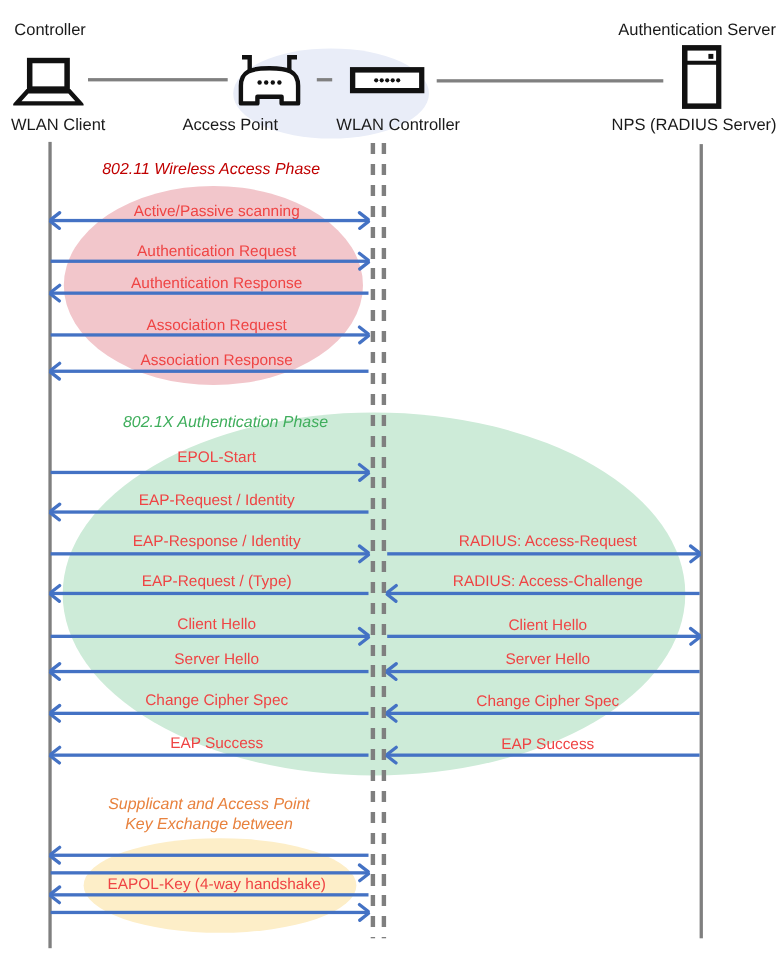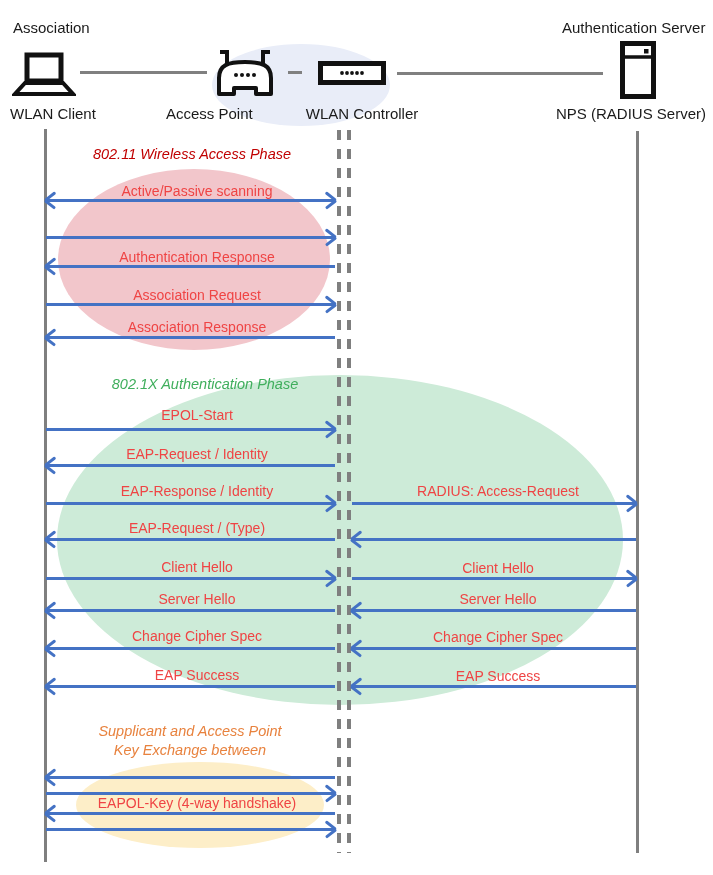--- a/index.html
+++ b/index.html
@@ -72,21 +72,21 @@
 </head>
 <body>
 
 <div class="canvas">
 
   <div class="ellipse el-blue"></div>
   <div class="ellipse el-pink"></div>
   <div class="ellipse el-green"></div>
   <div class="ellipse el-yellow"></div>
 
-  <div class="actor-title t-sup">Association</div>
+  <div class="actor-title t-sup">Controller</div>
   <div class="actor-title t-as">Authentication Server</div>
 
   <div class="connector c1"></div>
   <div class="connector c2"></div>
   <div class="connector c3"></div>
 
   <div class="icon ic-laptop">
     <svg width="64" height="46" viewBox="0 0 64 46">
       <rect x="15" y="3" width="34" height="26" fill="#fff" stroke="#111" stroke-width="5"></rect>
       <polygon points="3,42 61,42 51,31 13,31" fill="#fff" stroke="#111" stroke-width="4"></polygon>
@@ -137,20 +137,21 @@
     <div>Supplicant and Access Point</div>
     <div>Key Exchange between</div>
   </div>
 
   <div class="msg-label left-col" style="top:183px">Active/Passive scanning</div>
   <div class="arrow seg-left" style="top:199px">
       <span class="head h-l"></span>
       <span class="head h-r"></span>
     </div>
 
+  <div class="msg-label left-col" style="top:220px">Authentication Request</div>
   <div class="arrow seg-left" style="top:236px">
       <span class="head h-r"></span>
     </div>
 
   <div class="msg-label left-col" style="top:249px">Authentication Response</div>
   <div class="arrow seg-left" style="top:265px">
       <span class="head h-l"></span>
     </div>
 
   <div class="msg-label left-col" style="top:287px">Association Request</div>
@@ -179,20 +180,21 @@
     </div>
   <div class="msg-label right-col" style="top:483px">RADIUS: Access-Request</div>
   <div class="arrow seg-right" style="top:502px">
       <span class="head h-r"></span>
     </div>
 
   <div class="msg-label left-col" style="top:520px">EAP-Request / (Type)</div>
   <div class="arrow seg-left" style="top:538px">
       <span class="head h-l"></span>
     </div>
+  <div class="msg-label right-col" style="top:520px">RADIUS: Access-Challenge</div>
   <div class="arrow seg-right" style="top:538px">
       <span class="head h-l"></span>
     </div>
 
   <div class="msg-label left-col" style="top:559px">Client Hello</div>
   <div class="arrow seg-left" style="top:577px">
       <span class="head h-r"></span>
     </div>
   <div class="msg-label right-col" style="top:560px">Client Hello</div>
   <div class="arrow seg-right" style="top:577px">

